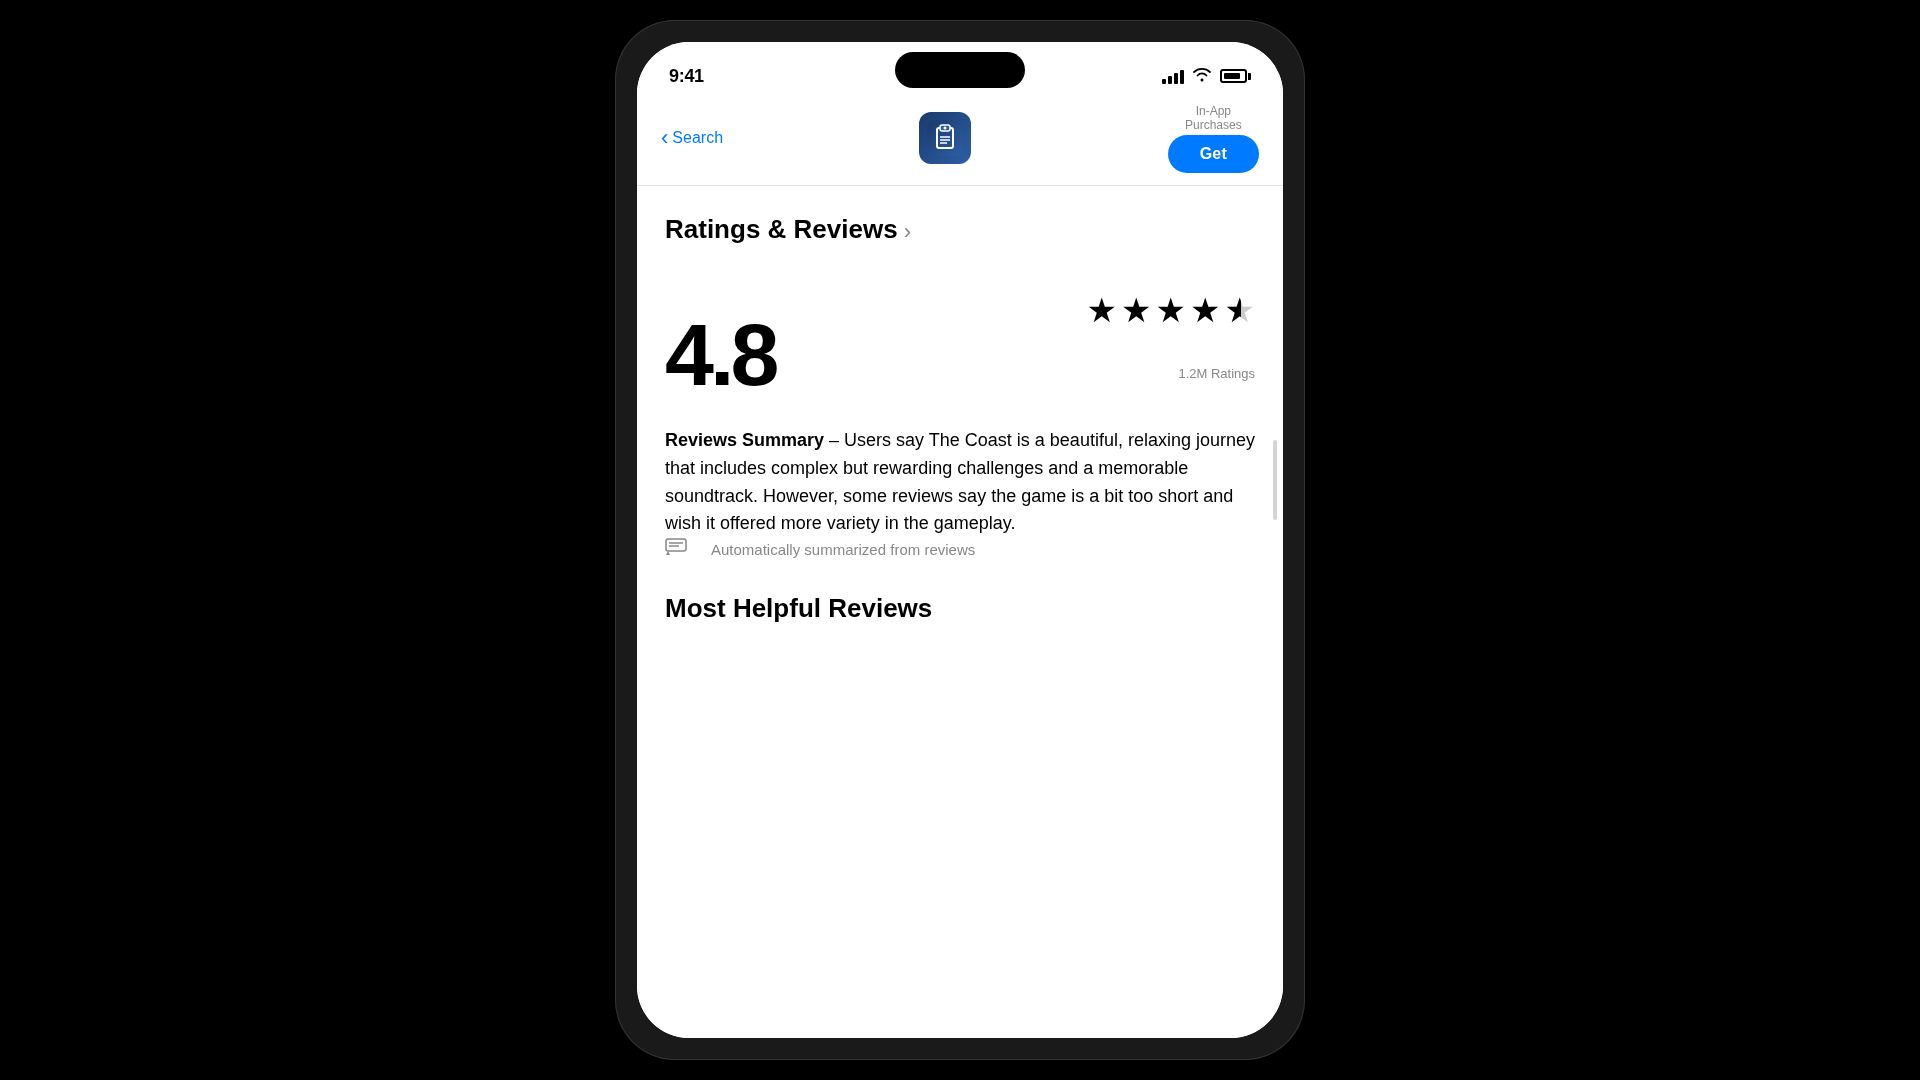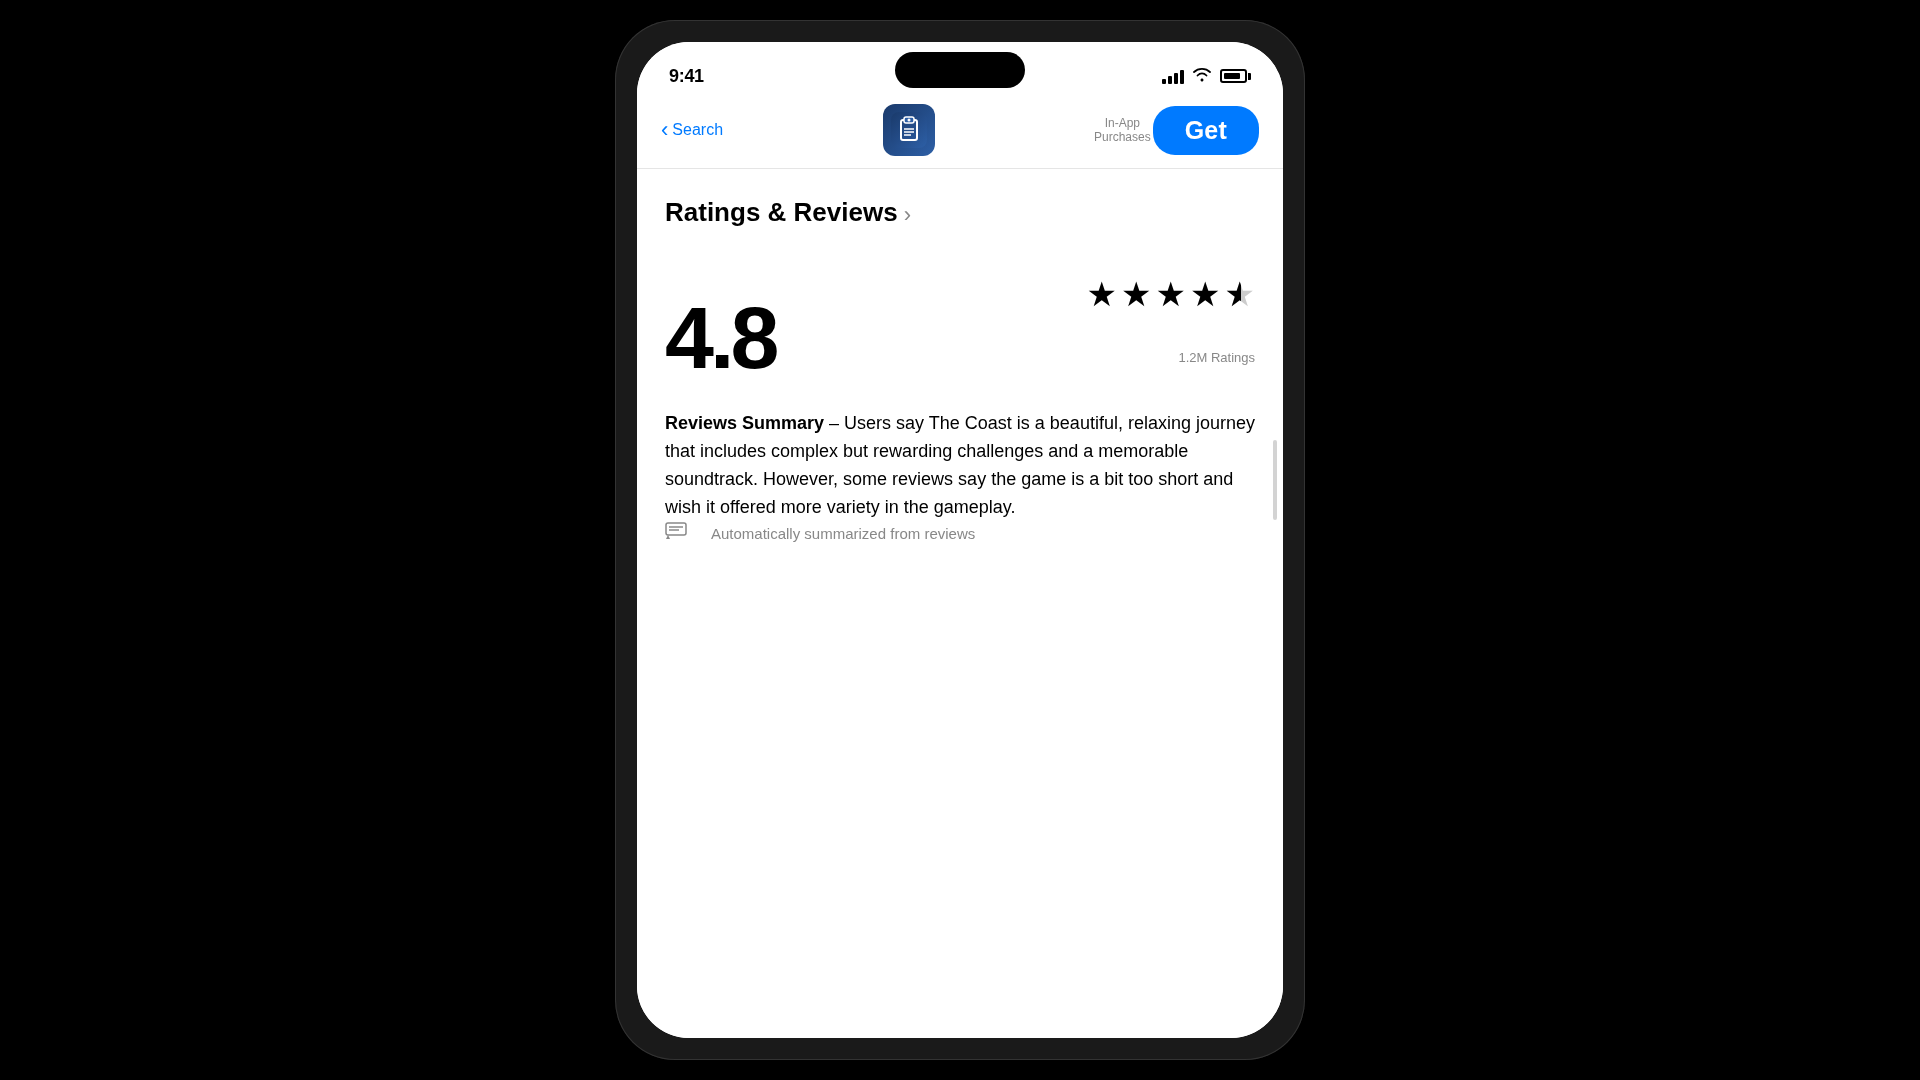--- a/index.html
+++ b/index.html
@@ -160,39 +160,39 @@
       overflow: hidden;
       background: linear-gradient(135deg, #1a3a6b, #2d5fa6);
       display: flex;
       align-items: center;
       justify-content: center;
       font-size: 28px;
     }
 
     .nav-right {
       display: flex;
-      flex-direction: row;
+      flex-direction: column;
       align-items: center;
       gap: 2px;
     }
 
     .in-app-label {
       font-size: 12px;
       color: #888;
       text-align: center;
       line-height: 1.2;
     }
 
     .get-btn {
       background: #007AFF;
       color: #fff;
       border: none;
       border-radius: 22px;
       padding: 10px 32px;
-      font-size: 25px;
+      font-size: 16px;
       font-weight: 600;
       cursor: pointer;
       letter-spacing: 0.2px;
     }
 
     
     .content {
       flex: 1;
       overflow-y: auto;
       padding: 28px 28px 28px 28px;
@@ -405,19 +405,20 @@
           <svg width="22" height="18" viewBox="0 0 22 18" fill="none">
             <rect x="1" y="1" width="20" height="12" rx="2" stroke="#888" stroke-width="1.5" fill="none"></rect>
             <line x1="4" y1="5" x2="18" y2="5" stroke="#888" stroke-width="1.5"></line>
             <line x1="4" y1="8" x2="14" y2="8" stroke="#888" stroke-width="1.5"></line>
             <path d="M3 13L1 17H5L3 13Z" fill="#888"></path>
           </svg>
         </span>
         <span>Automatically summarized from reviews</span>
       </div>
 
+      <div class="most-helpful-title">Most Helpful Reviews</div>
 
     </div>
 
     <div class="scroll-indicator"></div>
 
   </div>
 </div>
 
 </body></html>

